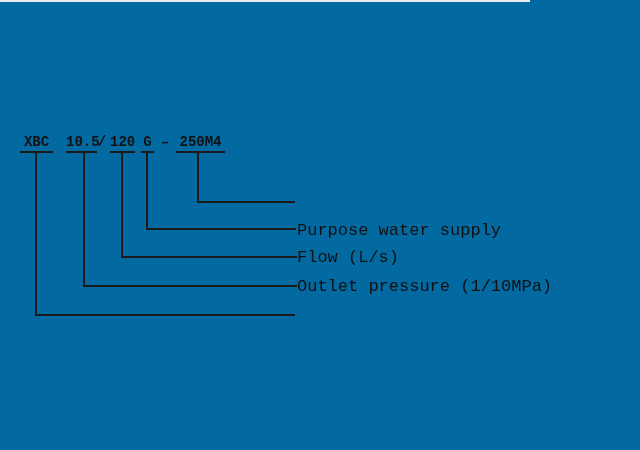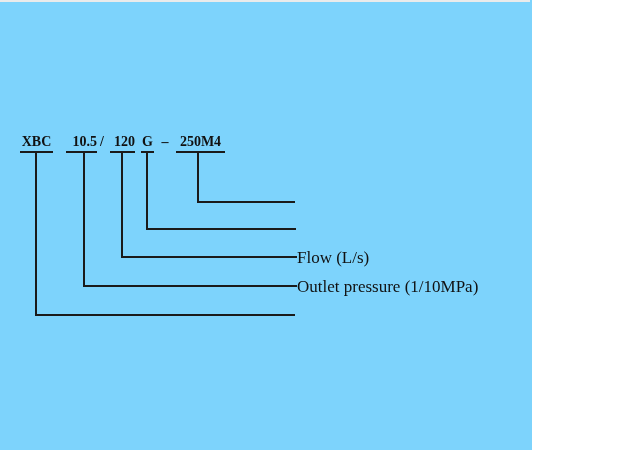--- a/index.html
+++ b/index.html
@@ -2,25 +2,25 @@
 <html><head>
 <meta charset="utf-8">
 <style>
   html, body {
     margin: 0;
     padding: 0;
     background: #ffffff;
   }
   .canvas {
     position: relative;
-    width: 532px;
+    width: 640px;
     height: 450px;
-    background: #7dd3fc;
+    background: #0369a1;
     overflow: hidden;
-    font-family: Liberation Serif, serif;
+    font-family: Liberation Mono, monospace;
     color: #111111;
   }
   .top-artifact {
     position: absolute;
     left: 0;
     top: 0;
     width: 530px;
     height: 2px;
     background: #ebebeb;
   }
@@ -72,16 +72,17 @@
     <span class="seg" style="left:158px; width:14px;">–</span>
     <span class="seg underlined" style="left:176px; width:49px;">250M4</span>
   </div>
 
   <div class="conn" style="left:197px; width:96px;  height:49px;"></div>
   <div class="conn" style="left:146px; width:148px; height:76px;"></div>
   <div class="conn" style="left:121px; width:174px; height:104px;"></div>
   <div class="conn" style="left:83px;  width:212px; height:133px;"></div>
   <div class="conn" style="left:35px;  width:258px; height:162px;"></div>
 
+  <div class="lbl" style="top:221px;">Purpose water supply</div>
   <div class="lbl" style="top:248px;text-align:right;">Flow (L/s)</div>
   <div class="lbl" style="top:277px;">Outlet pressure (1/10MPa)</div>
 
 </div>
 
 </body></html>

